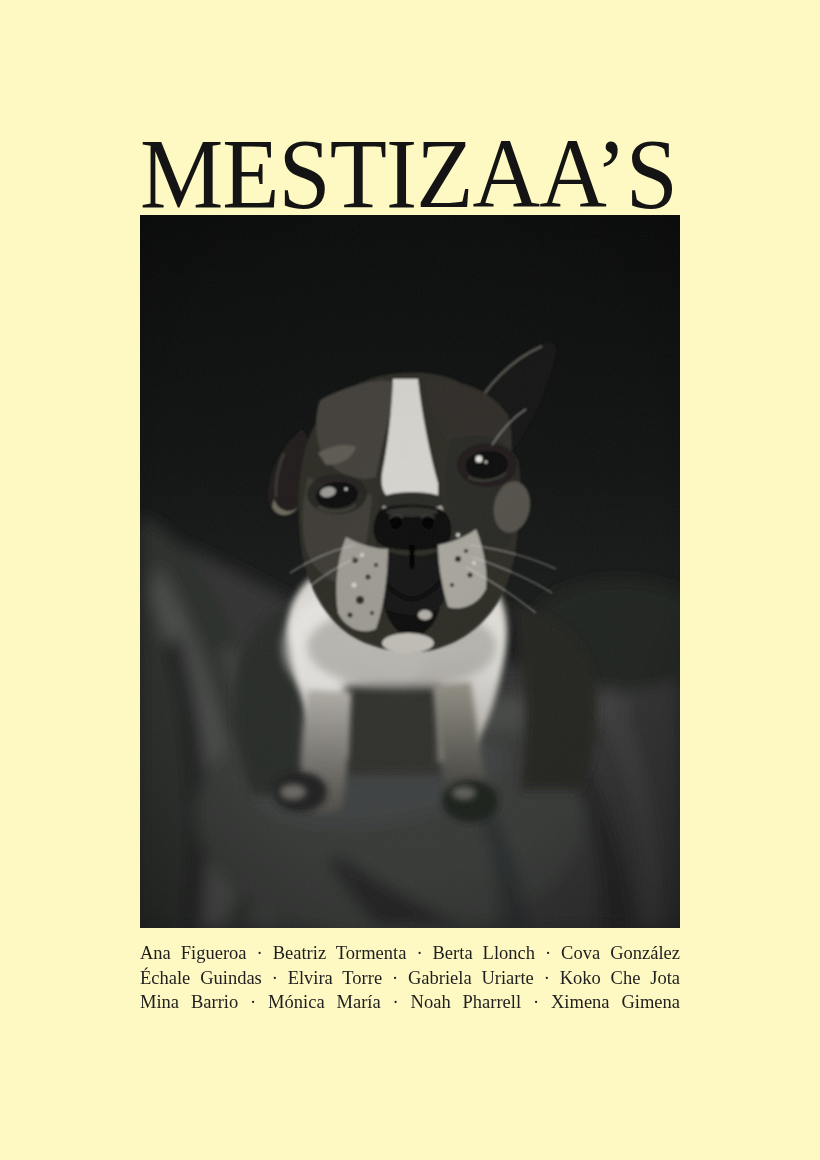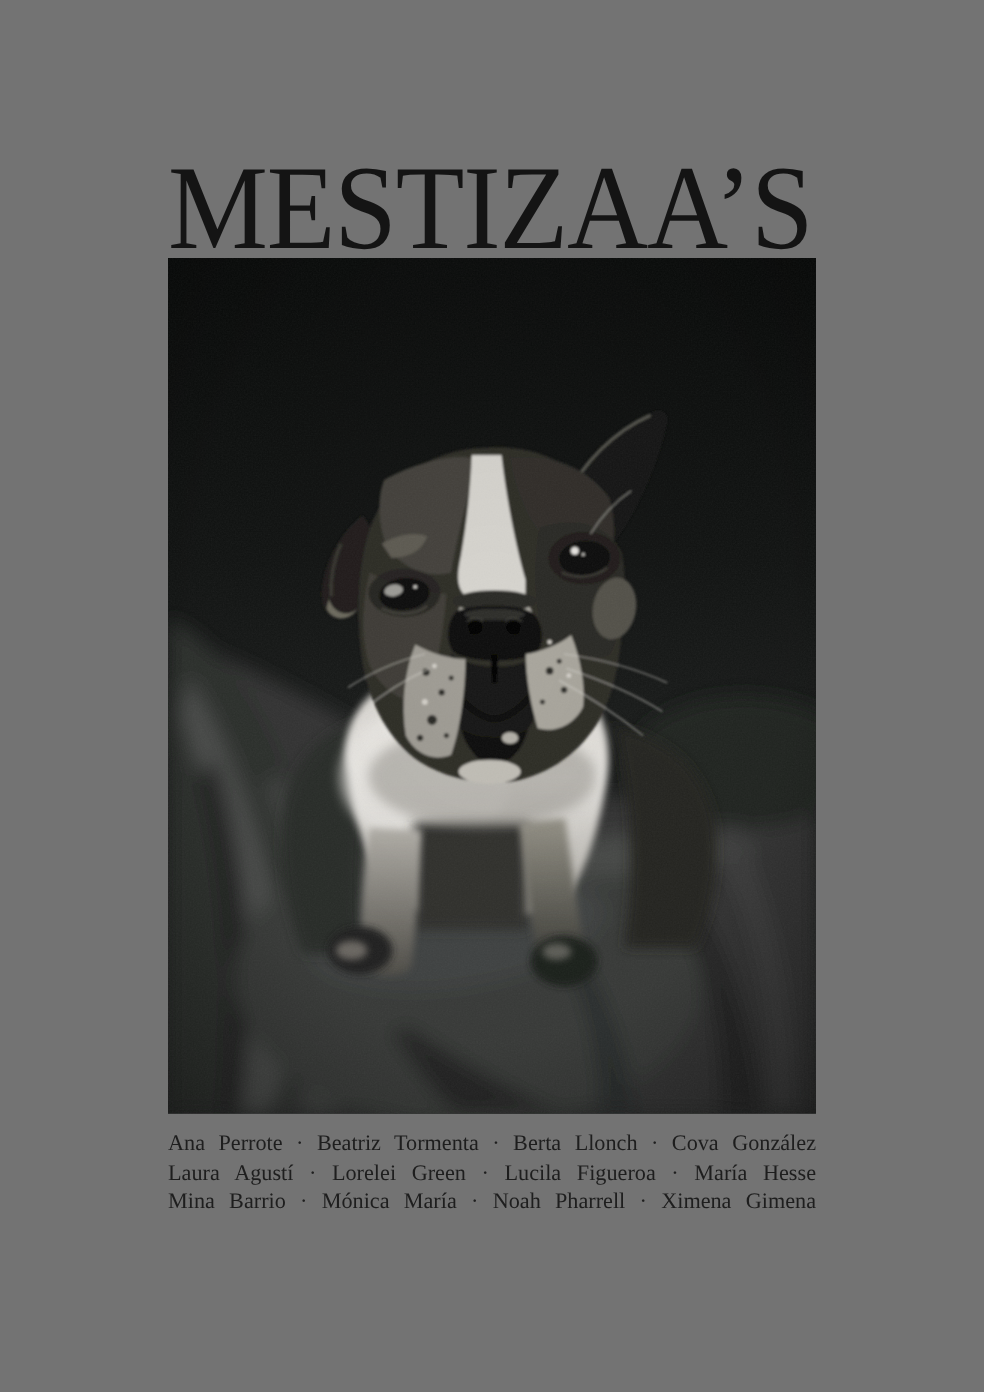--- a/index.html
+++ b/index.html
@@ -1,17 +1,17 @@
 <!DOCTYPE html>
 <html><head>
 <meta charset="utf-8">
 <style>
   html,body{margin:0;padding:0;background:#ffffff;}
   .poster{
-    position:relative;width:820px;height:1160px;background:#737373;
+    position:relative;width:820px;height:1160px;background:#fef9c3;
     overflow:hidden;font-family:"Liberation Serif","DejaVu Serif",serif;
   }
   .title-wrap{position:absolute;left:140px;top:133px;width:540px;height:78px;}
   .title-text{
     font-family:"Liberation Serif","DejaVu Serif",serif;
     font-size:100px;font-weight:400;fill:#141414;letter-spacing:-1px;
   }
   .photo{
     position:absolute;left:140px;top:215px;width:540px;height:713px;margin:0;
     background:#101211;
@@ -198,18 +198,18 @@
           <path d="M 352 230 C 362 214 374 202 386 194"></path>
         </g>
       </g>
 
       <rect x="0" y="0" width="540" height="713" fill="url(#vg)"></rect>
       <rect x="0" y="0" width="540" height="713" filter="url(#grain)" opacity="0.5"></rect>
     </svg>
   </figure>
 
   <section class="credits">
-    <p class="credits-line">Ana Perrote · Beatriz Tormenta · Berta Llonch · Cova González</p>
-    <p class="credits-line">Laura Agustí · Lorelei Green · Lucila Figueroa · María Hesse</p>
+    <p class="credits-line">Ana Figueroa · Beatriz Tormenta · Berta Llonch · Cova González</p>
+    <p class="credits-line">Échale Guindas · Elvira Torre · Gabriela Uriarte · Koko Che Jota</p>
     <p class="credits-line">Mina Barrio · Mónica María · Noah Pharrell · Ximena Gimena</p>
   </section>
 
 </div>
 
 </body></html>

